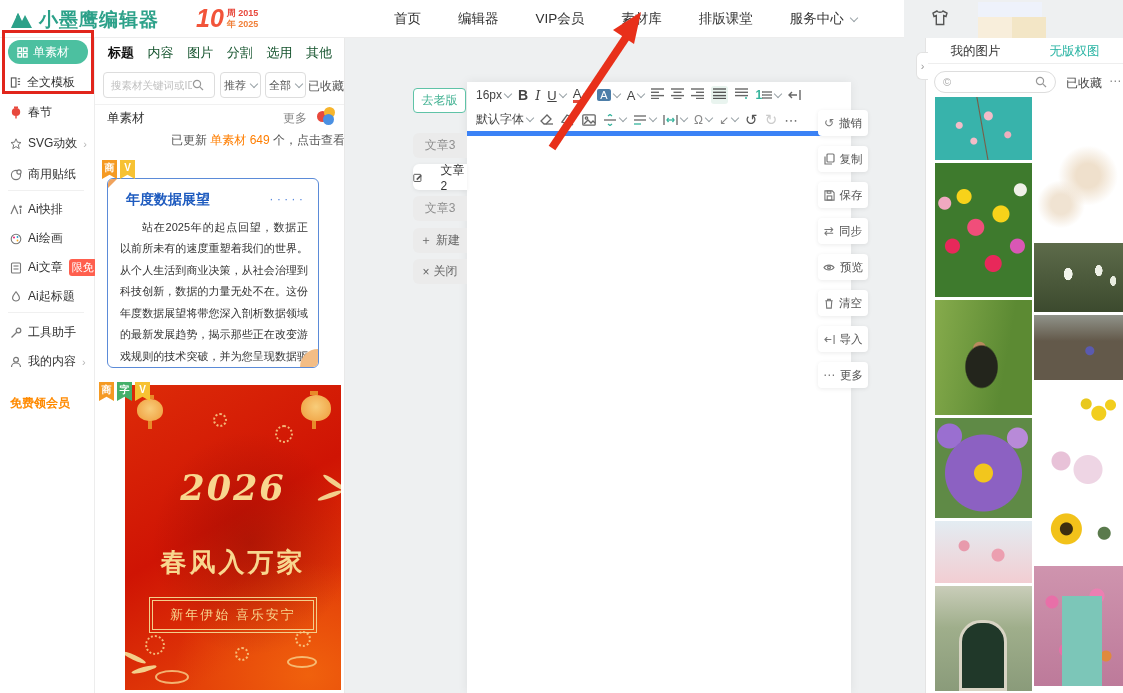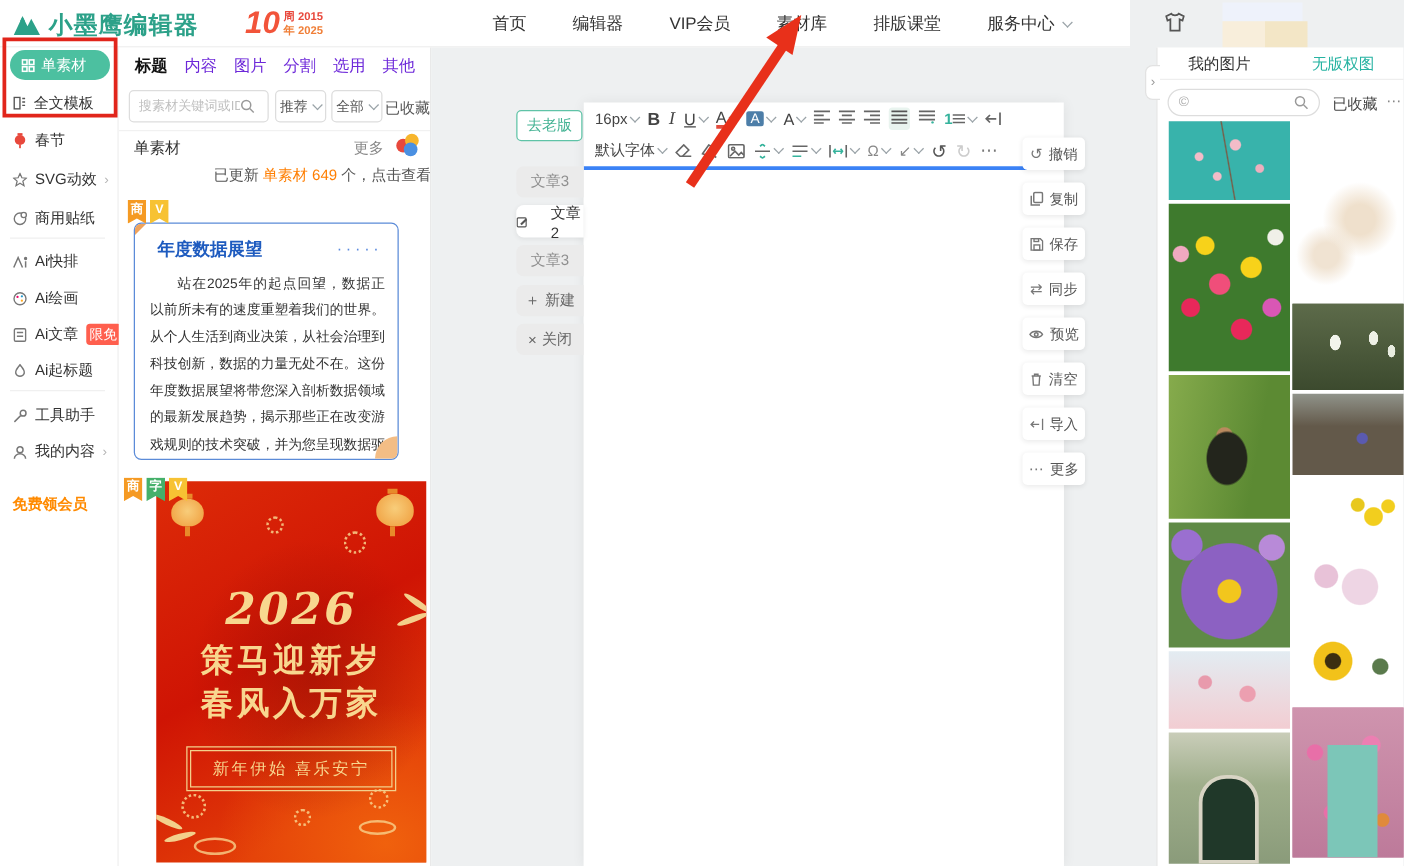--- a/index.html
+++ b/index.html
@@ -26,21 +26,21 @@
   .pill{position:absolute;left:8px;top:2px;width:80px;height:24px;background:#4cc0a0;border-radius:13px;color:#fff;font-size:12px;display:flex;align-items:center;gap:5px;padding-left:9px;cursor:pointer;}
   .railitem{position:absolute;left:10px;display:flex;align-items:center;gap:6px;font-size:12px;color:#333;cursor:pointer;white-space:nowrap;}
   .railitem .chev{color:#b5b5b5;font-size:11px;}
   .limian{background:#ff5f4e;color:#fff;font-size:11px;border-radius:3px;padding:1px 3px;}
   .rdiv{position:absolute;left:8px;width:76px;border-top:1px solid #f0f0f0;}
   .promo{position:absolute;left:10px;font-size:12px;color:#ff8a00;font-weight:bold;cursor:pointer;}
   .red-box{position:absolute;left:2px;top:30px;width:92px;height:64px;border:3px solid #e1251b;z-index:40;pointer-events:none;}
   
   .mat{position:absolute;left:95px;top:38px;width:250px;bottom:0;background:#fff;border-right:1px solid #e9e9e9;overflow:hidden;}
   .mtabs{position:absolute;left:0;top:6px;width:250px;display:flex;justify-content:space-between;padding:0 13px;}
-  .mtabs span{font-size:13px;color:#6d28d9;cursor:pointer;}
+  .mtabs span{font-size:13px;color:#14532d;cursor:pointer;}
   .mtabs span.on{color:#111;font-weight:bold;}
   .msearch{position:absolute;left:8px;top:34px;width:112px;height:26px;border:1px solid #ddd;border-radius:4px;display:flex;align-items:center;}
   .msearch input{border:none;outline:none;width:88px;font-size:10.5px;color:#333;padding-left:7px;background:transparent;}
   .msearch input::placeholder{color:#bfbfbf;}
   .fbox{position:absolute;top:34px;height:26px;border:1px solid #ddd;border-radius:4px;display:flex;align-items:center;justify-content:center;gap:2px;font-size:11px;color:#555;cursor:pointer;}
   .fav{position:absolute;left:213px;top:40px;font-size:12px;color:#555;cursor:pointer;}
   .mdiv{position:absolute;left:0;top:66px;width:250px;border-top:1px solid #f1f1f1;}
   .mhead{position:absolute;left:12px;top:72px;font-size:12.5px;color:#333;}
   .more{position:absolute;left:188px;top:72px;font-size:12px;color:#888;cursor:pointer;}
   .tricolor{position:absolute;left:222px;top:69px;width:18px;height:18px;cursor:pointer;}
@@ -74,21 +74,21 @@
   .cloud{position:absolute;border:2px solid rgba(248,210,140,.8);border-radius:50%;}
   .leaf{position:absolute;width:26px;height:5px;background:#f3cf8b;border-radius:50%;}
   
   .legacy{position:absolute;left:413px;top:88px;width:53px;height:25px;background:#fff;border:1px solid #5fc3a7;border-radius:4px;color:#45b394;font-size:12px;display:flex;align-items:center;justify-content:center;cursor:pointer;z-index:6;}
   .vtab{position:absolute;left:413px;width:54px;height:25px;border-radius:6px 0 0 6px;font-size:12px;display:flex;align-items:center;justify-content:center;gap:4px;cursor:pointer;background:#ebebeb;color:#8f8f8f;z-index:6;}
   .vtab.on{background:#fff;color:#333;box-shadow:0 1px 4px rgba(0,0,0,.07);}
   .vtab .ti{color:#666;font-size:12px;}
   
   .editor{position:absolute;left:467px;top:38px;width:384px;bottom:0;background:#fff;box-shadow:0 0 10px rgba(0,0,0,.07);margin-top:44px;}
   .tbrow{display:flex;align-items:center;gap:7px;padding:0 9px;height:26px;font-size:12px;color:#444;}
-  .tbrow.r2{height:28px;border-bottom:3px solid #3b82f6;}
+  .tbrow.r2{height:28px;border-bottom:5px solid #3b82f6;}
   .tbi{display:flex;align-items:center;cursor:pointer;white-space:nowrap;}
   .tb-b{font-weight:bold;font-size:14px;}
   .tb-i{font-style:italic;font-family:"DejaVu Serif",serif;font-size:13px;}
   .tb-u{text-decoration:underline;font-size:13px;}
   .tb-a1{font-size:13px;border-bottom:3px solid #e34b3c;line-height:12px;}
   .tb-a2{font-size:11px;background:#4d7ea8;color:#fff;padding:0 3px;border-radius:2px;}
   .tb-sp{font-size:13px;position:relative;}
   .al{display:inline-block;}
   .hl{background:#e9f4ef;border-radius:3px;padding:2px;}
   .lh1{color:#35b39c;font-weight:bold;font-size:12px;}
@@ -334,21 +334,20 @@
       <i class="spark" style="left:20px;top:250px;width:20px;height:20px;"></i>
       <i class="spark" style="left:110px;top:262px;width:14px;height:14px;"></i>
       <i class="spark" style="left:170px;top:246px;width:16px;height:16px;"></i>
       <i class="leaf" style="right:-6px;top:95px;transform:rotate(35deg);"></i>
       <i class="leaf" style="right:-2px;top:108px;transform:rotate(-20deg);"></i>
       <i class="leaf" style="left:-4px;top:270px;transform:rotate(25deg);"></i>
       <i class="leaf" style="left:6px;top:282px;transform:rotate(-15deg);"></i>
       <i class="cloud" style="left:30px;bottom:6px;width:34px;height:14px;"></i>
       <i class="cloud" style="right:24px;bottom:22px;width:30px;height:12px;"></i>
       <div class="p-year gold">2026</div>
-      <div class="p-l1 gold">策马迎新岁</div>
       <div class="p-l2 gold">春风入万家</div>
       <div class="p-tag gold">新年伊始 喜乐安宁</div>
     </div>
   </div>
 
   <div class="legacy">去老版</div>
   <div class="vtab" style="top:133px;">
       <span>文章3</span>
     </div>
   <div class="vtab on" style="top:164px;height:26px;gap:18px;">

